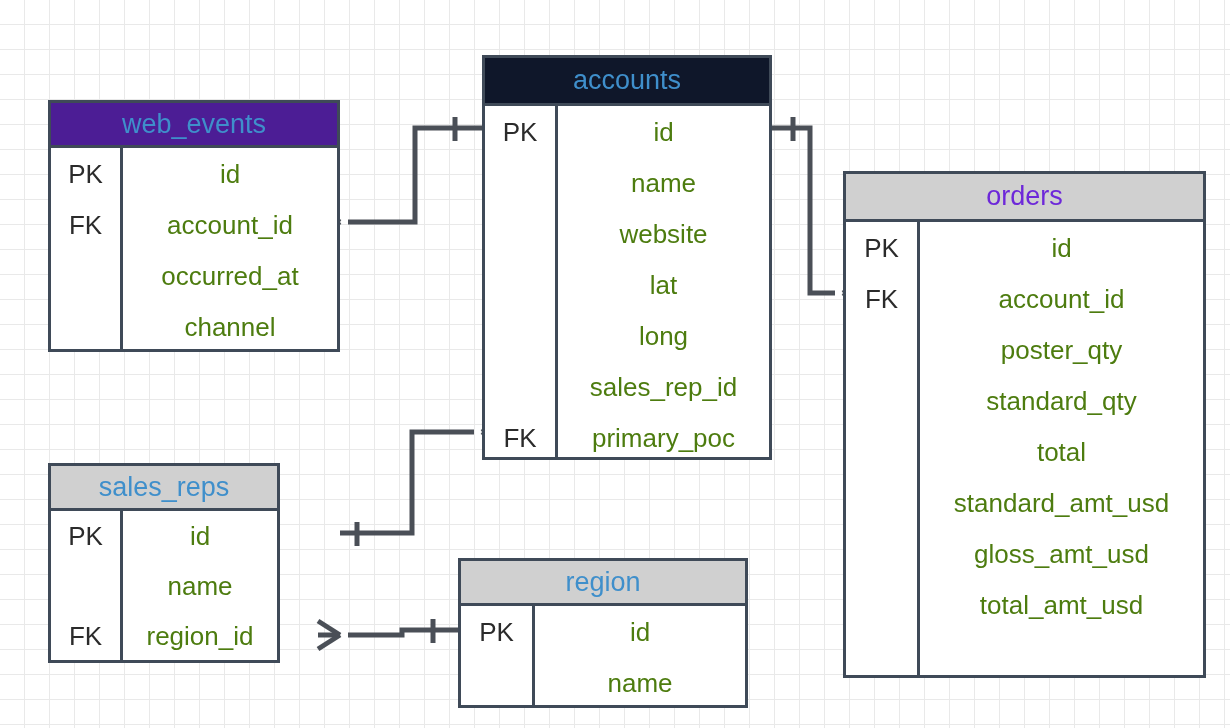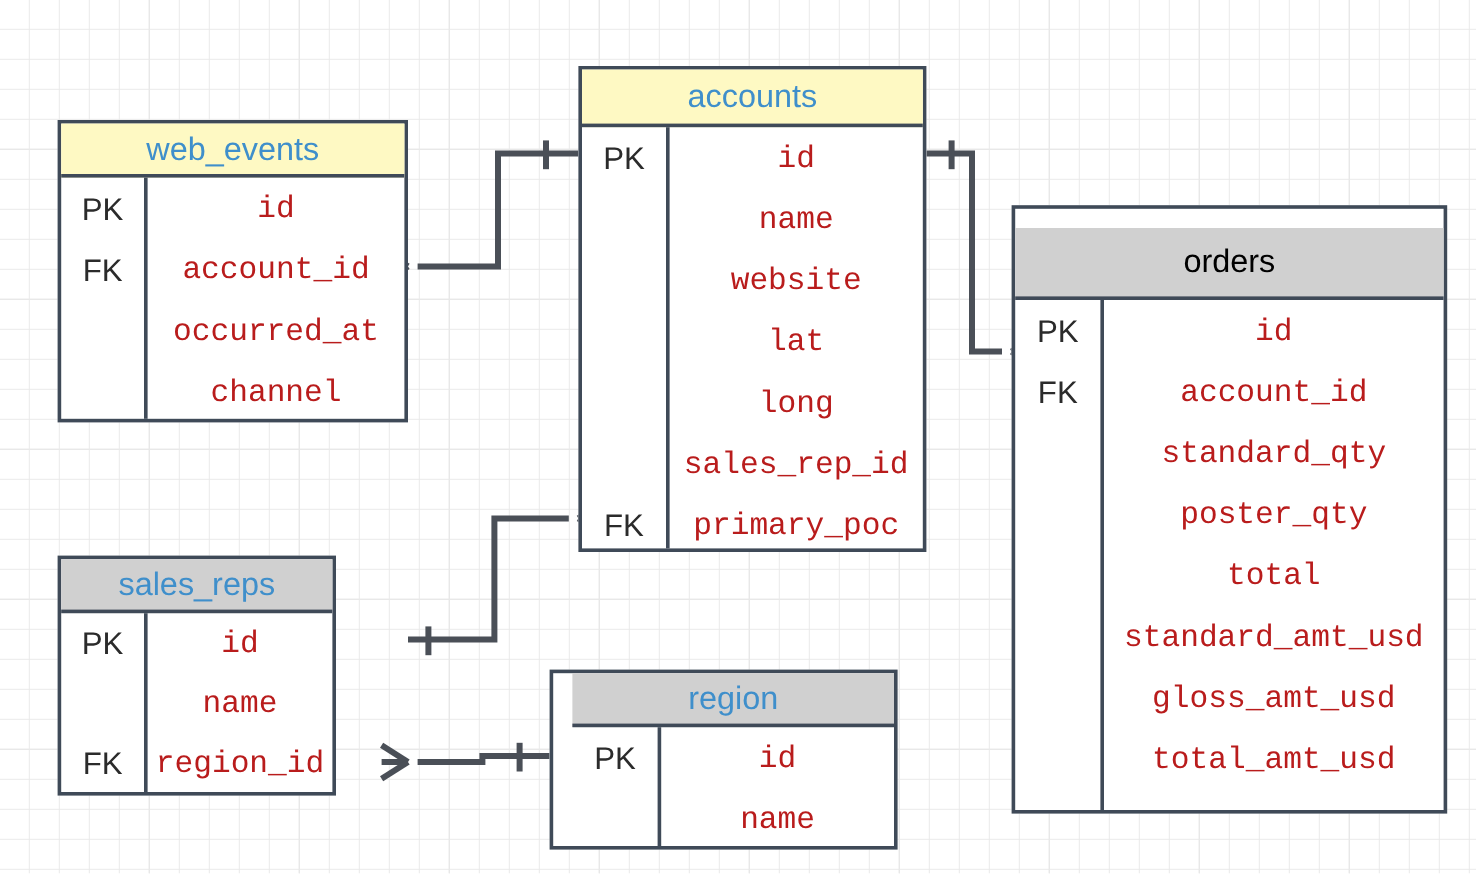--- a/index.html
+++ b/index.html
@@ -72,21 +72,21 @@
     display: flex;
     align-items: center;
     justify-content: center;
     color: #1f1f1f;
     font-size: 26px;
     line-height: 1;
     white-space: nowrap;
     flex: 0 0 auto;
   }
   .key-col .cell { color: #2b2b2b; }
-  .attr-col .cell { color: #b91c1c; font-family: Liberation Mono, monospace; }
+  .attr-col .cell { color: #4d7c0f; }
 
   
   .links {
     position: absolute;
     left: 0;
     top: 0;
     width: 1230px;
     height: 728px;
     pointer-events: none;
   }
@@ -130,38 +130,38 @@
         <g>
           <line x1="340" y1="635" x2="318" y2="621" stroke="#4a4f57" stroke-width="5" stroke-linecap="butt"></line>
           <line x1="340" y1="635" x2="318" y2="635" stroke="#4a4f57" stroke-width="5" stroke-linecap="butt"></line>
           <line x1="340" y1="635" x2="318" y2="649" stroke="#4a4f57" stroke-width="5" stroke-linecap="butt"></line>
         </g>
       </g>
     </svg>
 
   <div id="entity-layer">
       <div class="entity" style="left: 48px; top: 100px; width: 292px; height: 252px; border-color: rgb(63, 74, 88);">
-        <div class="entity-header" style="height: 45px; background: #fef9c3; border-bottom-color: rgb(63, 74, 88); color: rgb(63, 143, 203);">web_events</div>
+        <div class="entity-header" style="height: 45px; background: #4c1d95; border-bottom-color: rgb(63, 74, 88); color: rgb(63, 143, 203);">web_events</div>
         <div class="entity-body">
           <div class="key-col" style="width: 72px; border-right-color: rgb(63, 74, 88);">
             <div class="cell" style="height: 51px;">PK</div>
             <div class="cell" style="height: 51px;">FK</div>
             <div class="cell" style="height: 51px;"></div>
             <div class="cell" style="height: 51px;"></div>
           </div>
           <div class="attr-col">
             <div class="cell" style="height: 51px;">id</div>
             <div class="cell" style="height: 51px;">account_id</div>
             <div class="cell" style="height: 51px; text-align: center;">occurred_at</div>
             <div class="cell" style="height: 51px;">channel</div>
           </div>
         </div>
       </div>
       <div class="entity" style="left: 482px; top: 55px; width: 290px; height: 405px; border-color: rgb(63, 74, 88);">
-        <div class="entity-header" style="height: 48px; background: #fef9c3; border-bottom-color: rgb(63, 74, 88); color: rgb(63, 143, 203);">accounts</div>
+        <div class="entity-header" style="height: 48px; background: #0f172a; border-bottom-color: rgb(63, 74, 88); color: rgb(63, 143, 203);">accounts</div>
         <div class="entity-body">
           <div class="key-col" style="width: 73px; border-right-color: rgb(63, 74, 88);">
             <div class="cell" style="height: 51px;">PK</div>
             <div class="cell" style="height: 51px;"></div>
             <div class="cell" style="height: 51px;"></div>
             <div class="cell" style="height: 51px;"></div>
             <div class="cell" style="height: 51px;"></div>
             <div class="cell" style="height: 51px;"></div>
             <div class="cell" style="height: 51px;">FK</div>
           </div>
@@ -170,38 +170,38 @@
             <div class="cell" style="height: 51px;">name</div>
             <div class="cell" style="height: 51px;">website</div>
             <div class="cell" style="height: 51px;">lat</div>
             <div class="cell" style="height: 51px; text-align: center;">long</div>
             <div class="cell" style="height: 51px;">sales_rep_id</div>
             <div class="cell" style="height: 51px;">primary_poc</div>
           </div>
         </div>
       </div>
       <div class="entity" style="left: 843px; top: 171px; width: 363px; height: 507px; border-color: rgb(63, 74, 88);">
-        <div class="entity-header" style="height: 60px; background: rgb(208, 208, 208); border-bottom-color: rgb(63, 74, 88); color: #000000; margin-top: 16px;">orders</div>
+        <div class="entity-header" style="height: 48px; background: rgb(208, 208, 208); border-bottom-color: rgb(63, 74, 88); color: #6d28d9;">orders</div>
         <div class="entity-body">
           <div class="key-col" style="width: 74px; border-right-color: rgb(63, 74, 88);">
             <div class="cell" style="height: 51px;">PK</div>
             <div class="cell" style="height: 51px;">FK</div>
             <div class="cell" style="height: 51px;"></div>
             <div class="cell" style="height: 51px;"></div>
             <div class="cell" style="height: 51px;"></div>
             <div class="cell" style="height: 51px;"></div>
             <div class="cell" style="height: 51px;"></div>
             <div class="cell" style="height: 51px;"></div>
             <div class="cell" style="height: 51px;"></div>
           </div>
           <div class="attr-col">
             <div class="cell" style="height: 51px;">id</div>
             <div class="cell" style="height: 51px;">account_id</div>
+            <div class="cell" style="height: 51px;">poster_qty</div>
             <div class="cell" style="height: 51px;">standard_qty</div>
-            <div class="cell" style="height: 51px;">poster_qty</div>
             <div class="cell" style="height: 51px;">total</div>
             <div class="cell" style="height: 51px;">standard_amt_usd</div>
             <div class="cell" style="height: 51px;">gloss_amt_usd</div>
             <div class="cell" style="height: 51px; text-align: right;">total_amt_usd</div>
           </div>
         </div>
       </div>
       <div class="entity" style="left: 48px; top: 463px; width: 232px; height: 200px; border-color: rgb(63, 74, 88);">
         <div class="entity-header" style="height: 45px; background: rgb(208, 208, 208); border-bottom-color: rgb(63, 74, 88); color: rgb(63, 143, 203);">sales_reps</div>
         <div class="entity-body">
@@ -210,21 +210,21 @@
             <div class="cell" style="height: 50px;"></div>
             <div class="cell" style="height: 50px;">FK</div>
           </div>
           <div class="attr-col">
             <div class="cell" style="height: 50px;">id</div>
             <div class="cell" style="height: 50px;">name</div>
             <div class="cell" style="height: 50px;">region_id</div>
           </div>
         </div>
       </div>
-      <div class="entity" style="left: 458px; top: 558px; width: 290px; height: 150px; border-color: rgb(63, 74, 88); padding-left: 16px;">
+      <div class="entity" style="left: 458px; top: 558px; width: 290px; height: 150px; border-color: rgb(63, 74, 88);">
         <div class="entity-header" style="height: 45px; background: rgb(208, 208, 208); border-bottom-color: rgb(63, 74, 88); color: rgb(63, 143, 203);">region</div>
         <div class="entity-body">
           <div class="key-col" style="width: 74px; border-right-color: rgb(63, 74, 88);">
             <div class="cell" style="height: 51px;">PK</div>
             <div class="cell" style="height: 51px;"></div>
           </div>
           <div class="attr-col">
             <div class="cell" style="height: 51px;">id</div>
             <div class="cell" style="height: 51px;">name</div>
           </div>

